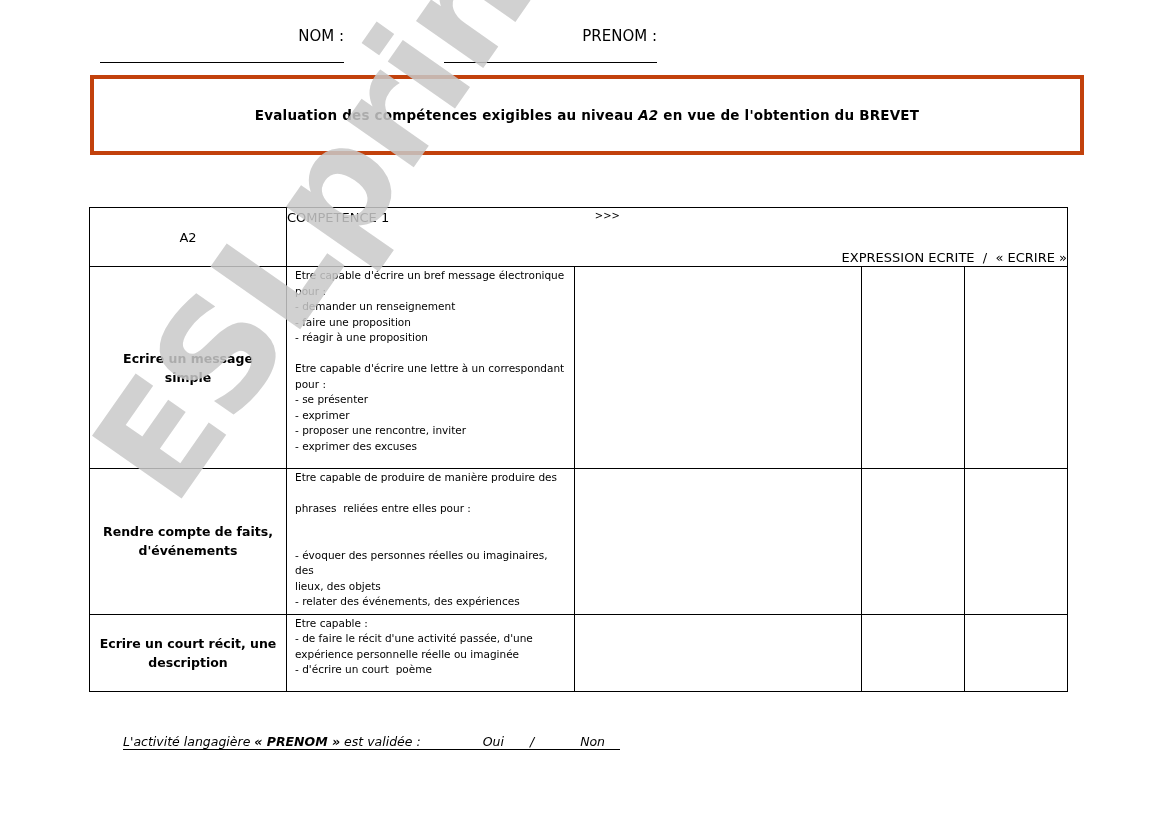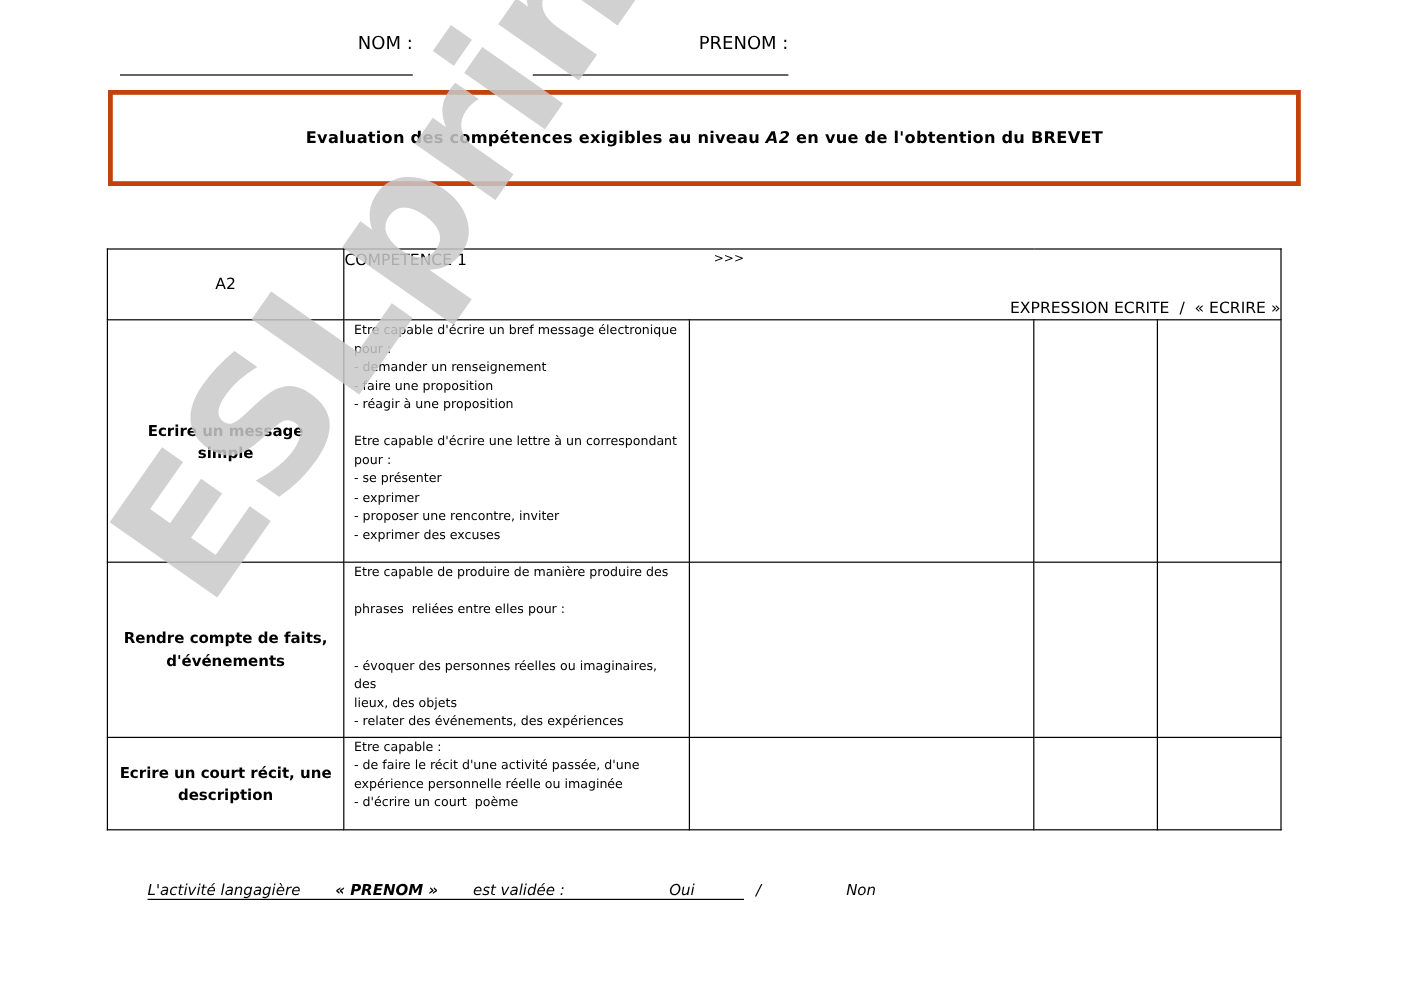--- a/index.html
+++ b/index.html
@@ -27,21 +27,21 @@
   .competence span { white-space: pre; }
   .hdr-cols th { height: 19px; font-size: 13px; font-weight: normal; text-align: center; }
   .hdr-cols th.bold { font-weight: bold; }
   .cap { text-align: center; font-weight: bold; font-size: 12.5px; line-height: 19px; padding: 5px 8px !important; }
   .desc { vertical-align: top !important; font-size: 10.5px; line-height: 15.5px; padding: 1px 6px 4px 8px !important; }
   .desc .line { white-space: pre-wrap; display: block; }
   .desc .gap { display: block; height: 15.5px; }
   .empty { }
   .footer-line {
     left: 123px; top: 732px; font-size: 12.5px; font-style: italic; border-bottom: 1px solid #000;
-    width: 497px; height: 17px; display: flex; align-items: flex-end; white-space: pre; gap: 25px;
+    width: 497px; height: 17px; display: flex; align-items: flex-end; white-space: pre;
   }
   .footer-line b { font-style: italic; }
   .watermark {
     position: absolute; left: 60px; top: 430px; font-size: 150px; font-weight: bold; color: #c9c9c9;
     transform: rotate(-55deg); transform-origin: left top; white-space: nowrap; opacity: 0.85;
     letter-spacing: -2px; pointer-events: none; z-index: 5; font-family: "DejaVu Sans", sans-serif;
   }
 </style>
 </head>
 <body>

